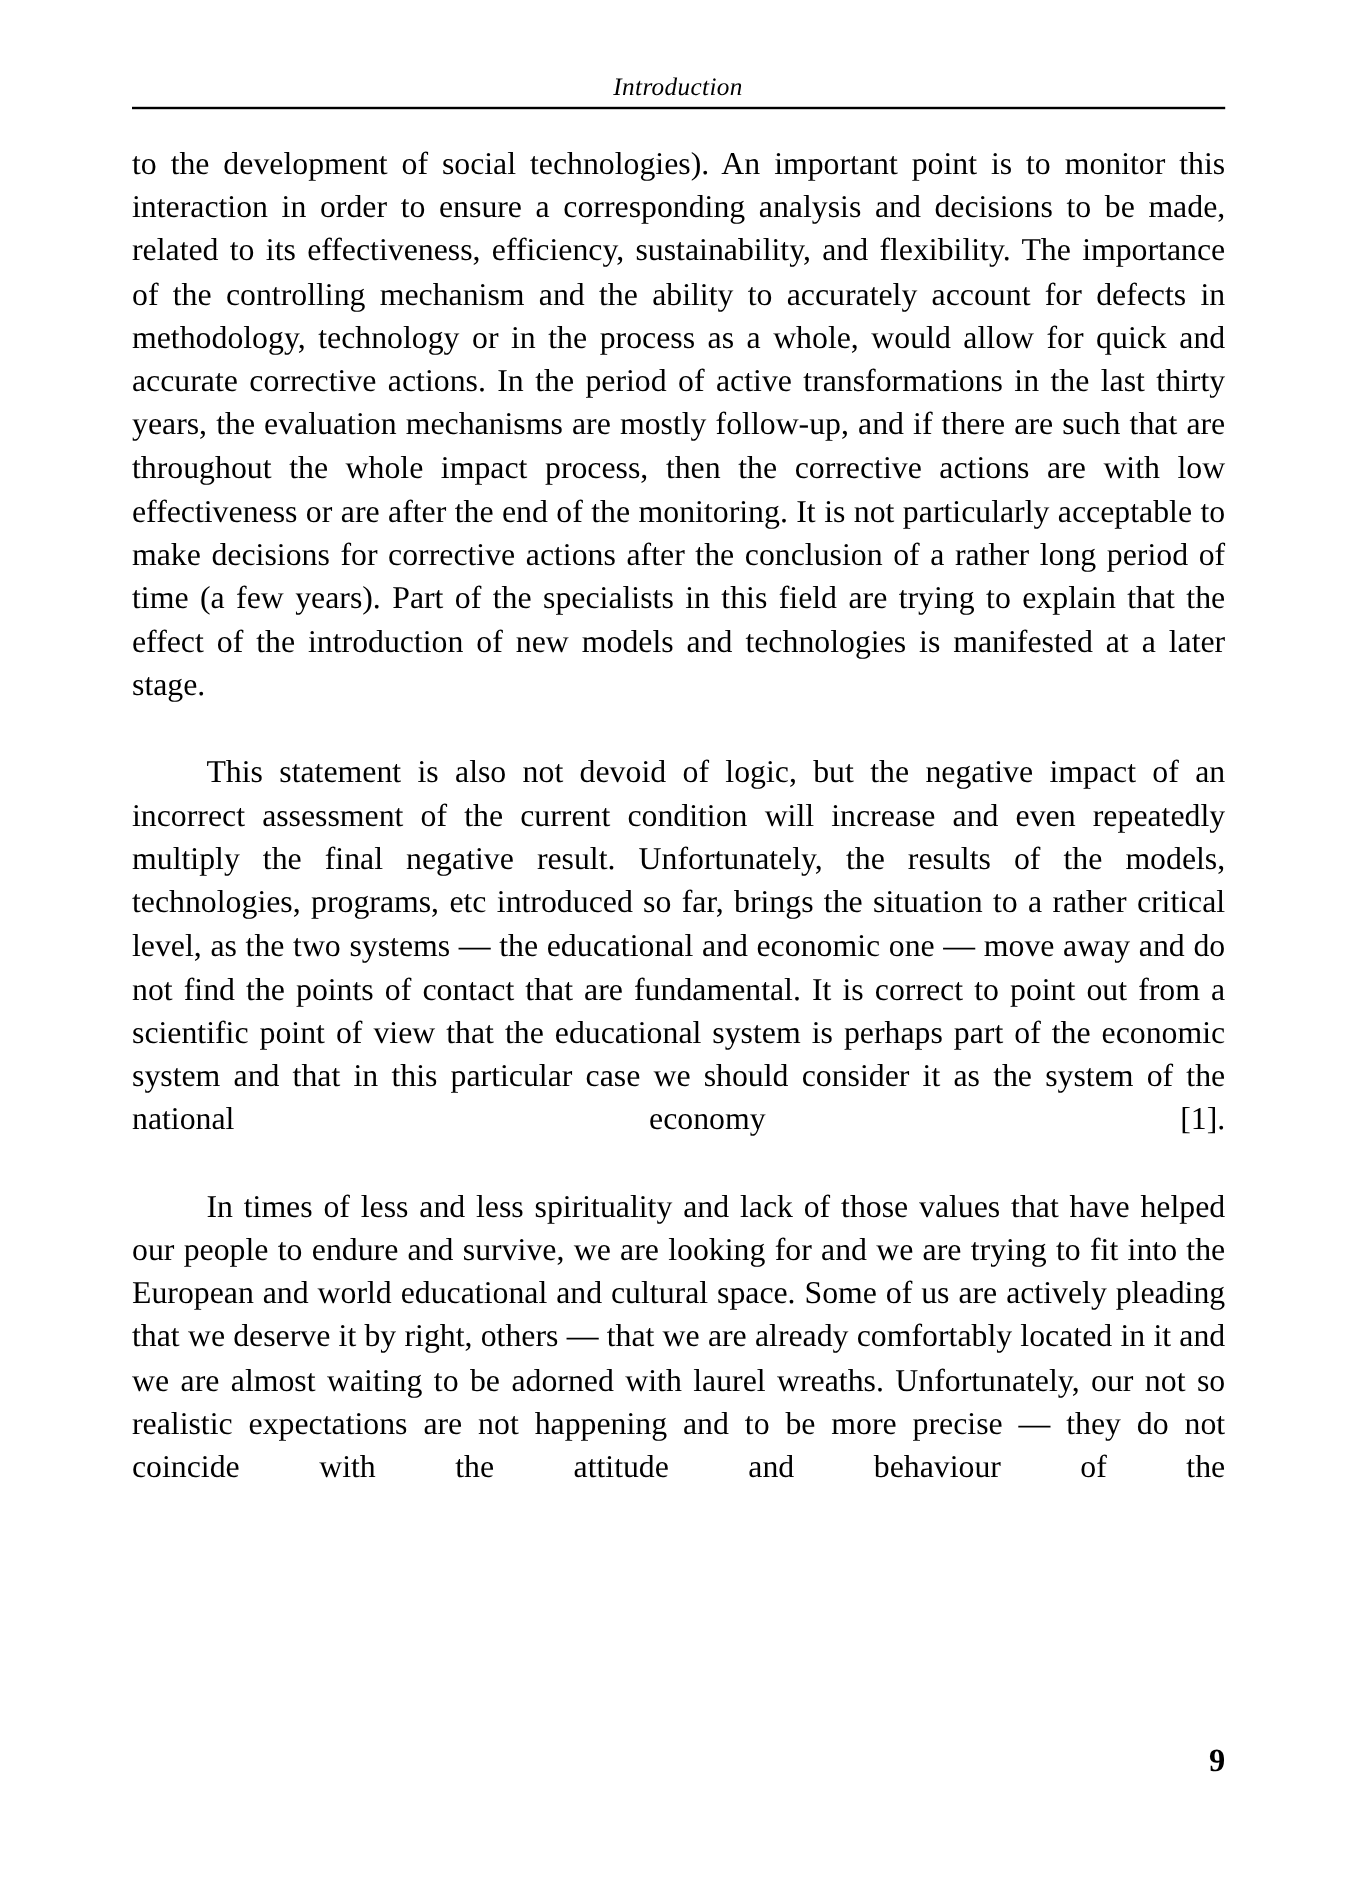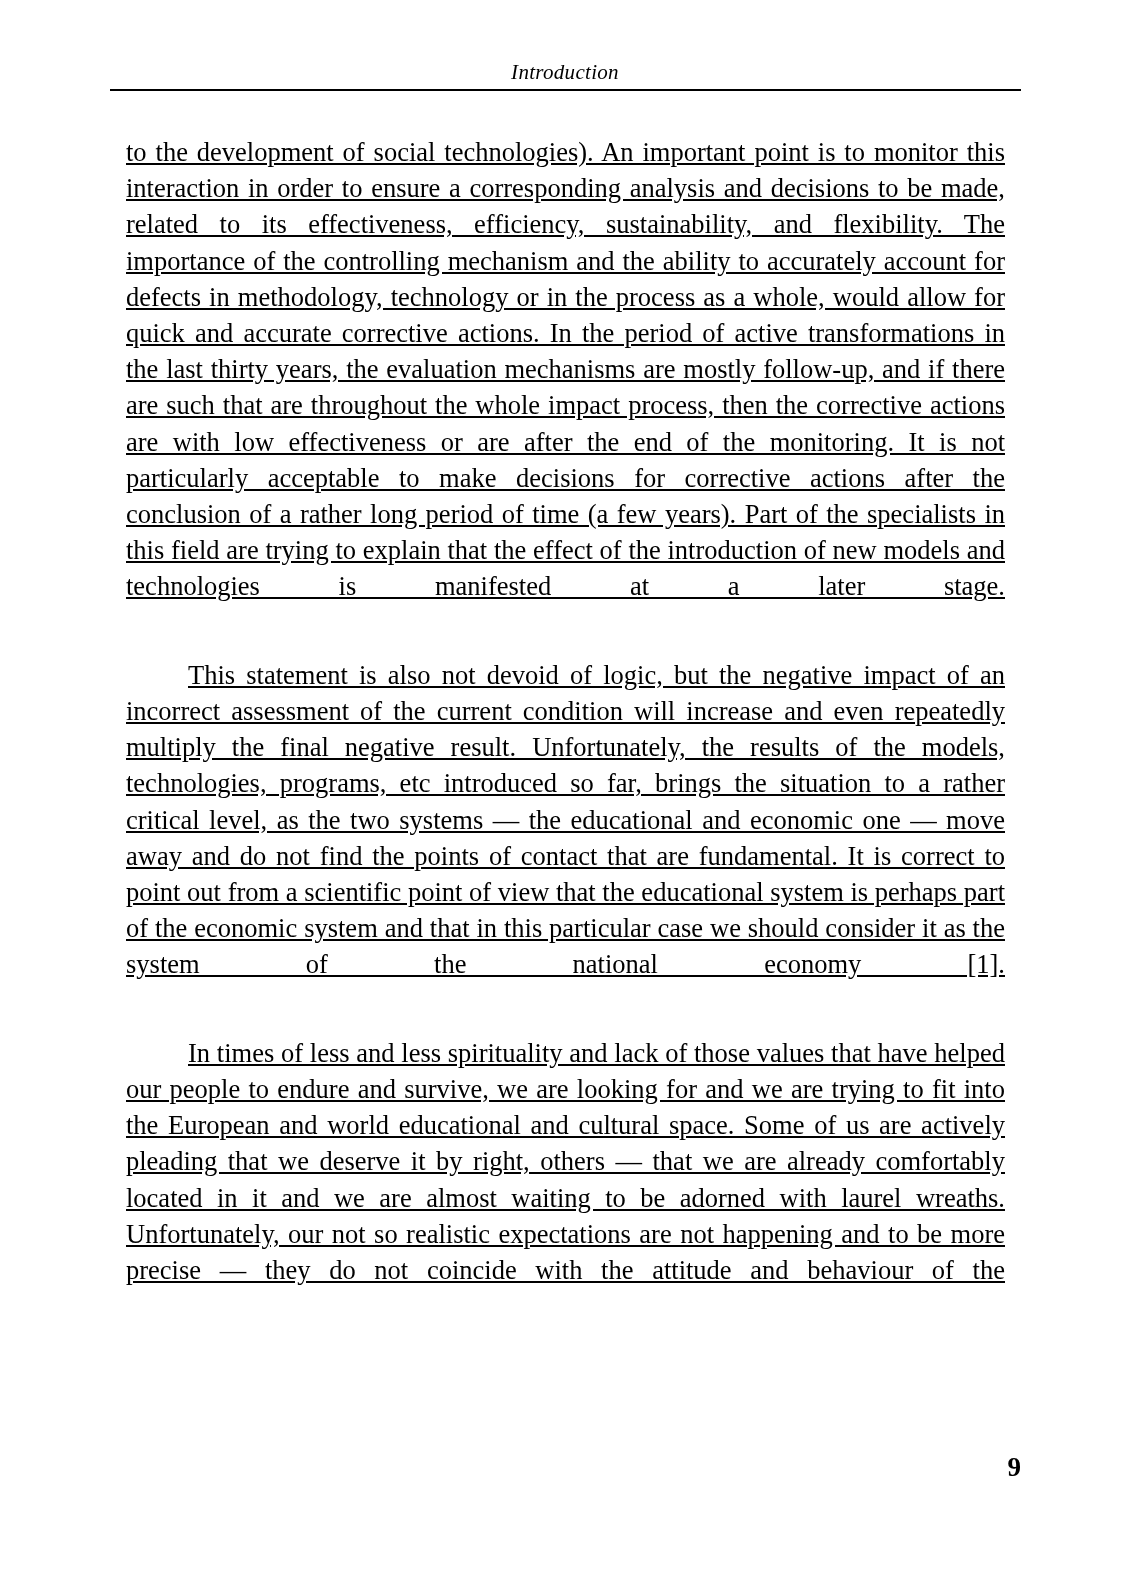--- a/index.html
+++ b/index.html
@@ -50,24 +50,23 @@
     font-size: 26.5px;
     line-height: 36.2px;
     color: #000000;
     text-align: justify;
     text-justify: inter-word;
     -webkit-hyphens: none;
     hyphens: none;
   }
 
   .textblock p {
-    margin: 16px;
+    margin: 0;
     text-indent: 62px;
     text-align: justify;
-    text-decoration: underline;
   }
 
   .textblock p.no-indent {
     text-indent: 0;
   }
 
   
   .textblock p::after {
     content: "";
     display: inline-block;

